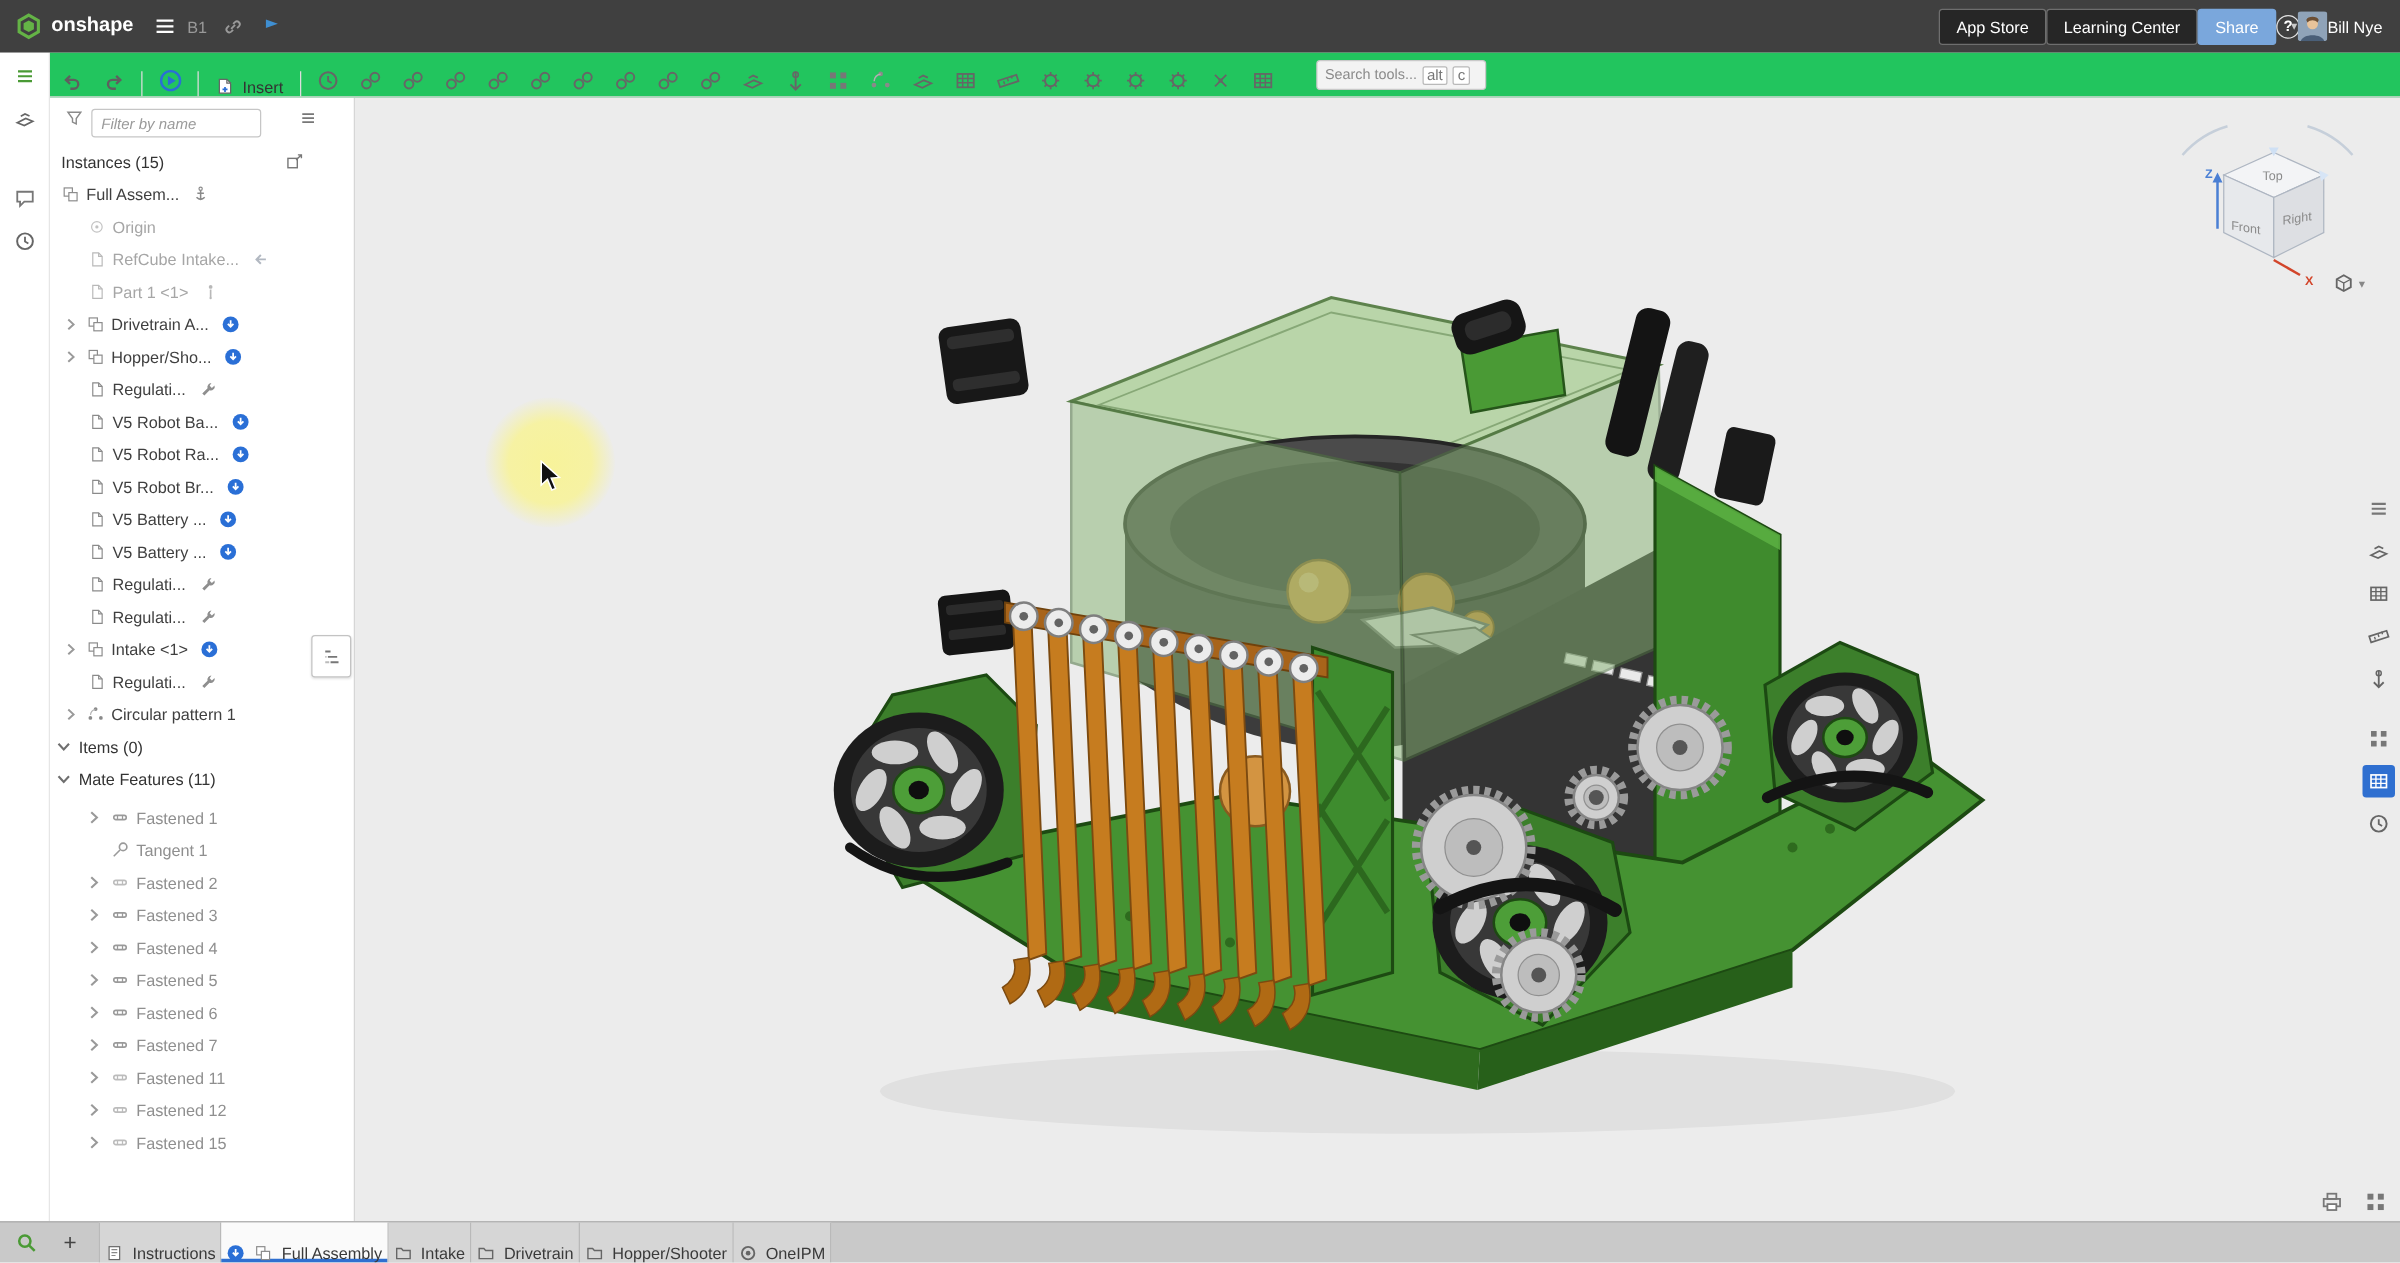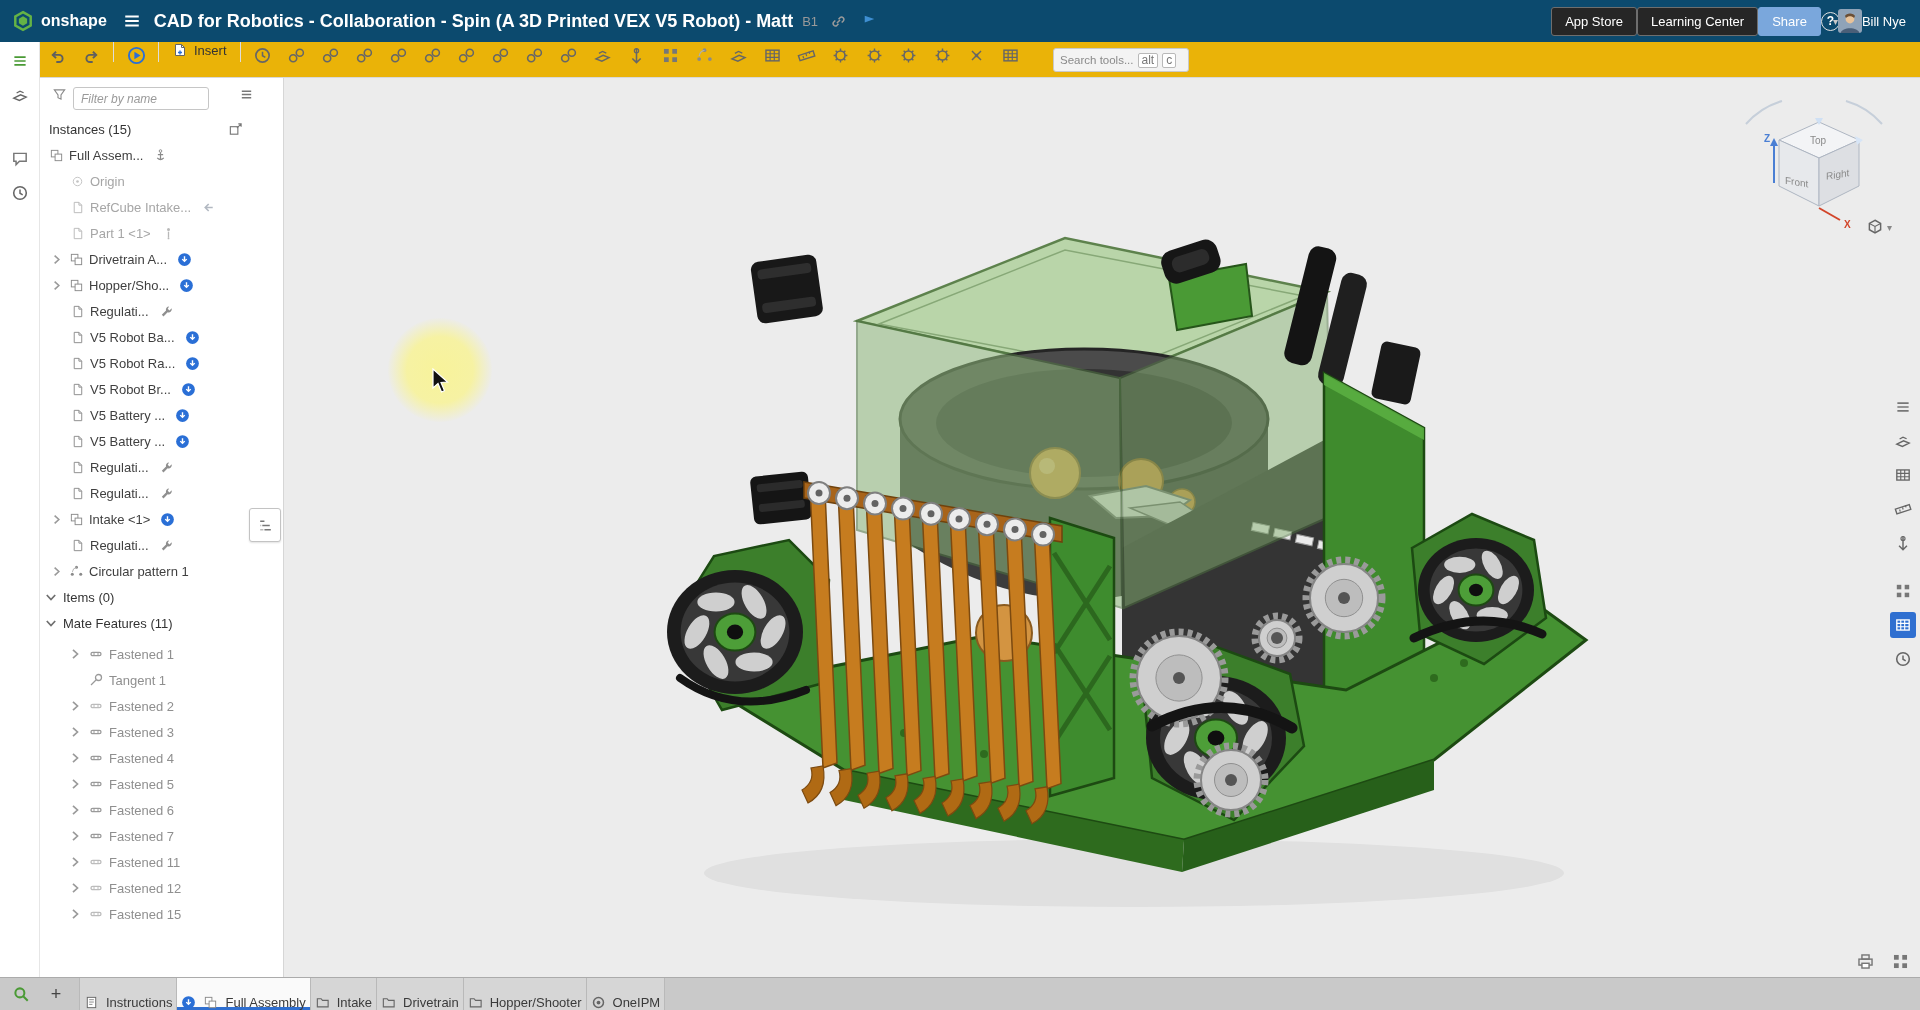--- a/index.html
+++ b/index.html
@@ -2,39 +2,39 @@
 <html><head>
 <meta charset="utf-8">
 <style>
 *{margin:0;padding:0;box-sizing:border-box}
 html,body{width:1920px;height:1010px}
 body{font-family:"Liberation Sans",sans-serif;font-size:13px;color:#3c3c3c;background:#ececec;overflow:hidden;position:relative}
 .icn{display:inline-flex;width:16px;height:16px;flex:none}
 .icn svg{width:100%;height:100%}
 
 
-#topbar{position:absolute;top:0;left:0;width:1920px;height:42px;background:#0c4a6e;display:flex;align-items:center;color:#fff;z-index:40}
+#topbar{position:absolute;top:0;left:0;width:1920px;height:42px;background:#404040;display:flex;align-items:center;color:#fff;z-index:40}
 #logo{display:flex;align-items:center;gap:7px;margin-left:12px;cursor:pointer}
 #logo .icn{width:22px;height:22px}
 #logo-text{font-size:16px;font-weight:bold}
 #hamburger{margin-left:16px;width:18px;height:18px;cursor:pointer}
 #doc-title{margin-left:13px;font-size:18px;font-weight:bold;white-space:nowrap;max-width:760px;overflow:hidden;text-overflow:ellipsis}
 #doc-version{margin-left:9px;color:#999;font-size:13px;cursor:pointer}
 #link-icon{margin-left:12px;width:17px;height:17px;cursor:pointer}
 #flag-icon{margin-left:14px;width:17px;height:17px;cursor:pointer}
 #topbar-right{margin-left:auto;display:flex;align-items:center;margin-right:14px}
 .tb-btn{background:#262626;border:1px solid #6e6e6e;color:#fff;font:13px "Liberation Sans",sans-serif;padding:6px 13px;border-radius:3px;cursor:pointer}
 #btn-share{background:#7aa7dc;border-color:#7aa7dc}
 #help-btn{width:19px;height:19px;border:1.5px solid #e2e2e2;border-radius:50%;display:flex;align-items:center;justify-content:center;font-size:12px;font-weight:bold;cursor:pointer}
 .caret{color:#c9c9c9;font-size:10px;margin-left:-7px}
 #avatar{width:24px;height:24px;border-radius:3px;overflow:hidden;flex:none}
 #user-name{font-size:13px}
 
 
-#toolbar{position:absolute;top:42px;left:40px;width:1880px;height:36px;background:#eab308;border-bottom:1px solid #d8d8d8;display:flex;align-items:flex-start;z-index:30}
+#toolbar{position:absolute;top:42px;left:40px;width:1880px;height:36px;background:#22c55e;border-bottom:1px solid #d8d8d8;display:flex;align-items:flex-end;z-index:30}
 .ticn{width:26px;height:26px;margin:0 4px;display:flex;align-items:center;justify-content:center;border-radius:3px;cursor:pointer}
 .ticn svg{width:19px;height:19px}
 #insert-btn{display:flex;align-items:center;gap:6px;margin:0 8px;cursor:pointer;color:#333}
 .vsep{width:1px;height:20px;background:#ddd;margin:0 5px}
 #toolbar-icons{display:flex;align-items:center}
 #search-tools{position:absolute;left:1013px;top:6px;width:136px;height:24px;border:1px solid #c9c9c9;background:#f3f3f3;border-radius:3px;display:flex;align-items:center;gap:4px;padding:0 6px;color:#8a8a8a;font-size:11.5px;cursor:text}
 .kbd{border:1px solid #b9b9b9;background:#fff;border-radius:2px;font-size:12px;line-height:13px;padding:0 3px;color:#777}
 
 
 #left-strip{position:absolute;top:42px;left:0;width:40px;bottom:33px;background:#fff;border-right:1px solid #e6e6e6;display:flex;flex-direction:column;align-items:center;padding-top:10px;gap:16px;z-index:35}
@@ -104,21 +104,20 @@
           <path d="M8 4.6 11 6.3v3.4L8 11.4 5 9.7V6.3z" fill="#64b346"></path>
         </svg>
       </span>
     <span id="logo-text">onshape</span>
   </div>
   <span class="icn" id="hamburger">
       <svg viewBox="0 0 16 16">
         <path d="M2 4h12M2 8h12M2 12h12" stroke="#fff" stroke-width="1.6"></path>
       </svg>
     </span>
-  <div id="doc-title">CAD for Robotics - Collaboration - Spin (A 3D Printed VEX V5 Robot) - Matt</div>
   <span id="doc-version">B1</span>
   <span class="icn" id="link-icon">
       <svg viewBox="0 0 16 16">
         <path d="M6.5 9.5l3-3M5 7 3.5 8.5a2.2 2.2 0 0 0 3.1 3.1L8 10.2M8 5.8l1.4-1.4a2.2 2.2 0 0 1 3.1 3.1L11 9" stroke="#9a9a9a" fill="none" stroke-width="1.4"></path>
       </svg>
     </span>
   <span class="icn" id="flag-icon">
       <svg viewBox="0 0 16 16">
         <path d="M3.5 13.5v-11l9 3.2-9 3.2" fill="#3f8fd2"></path>
       </svg>

